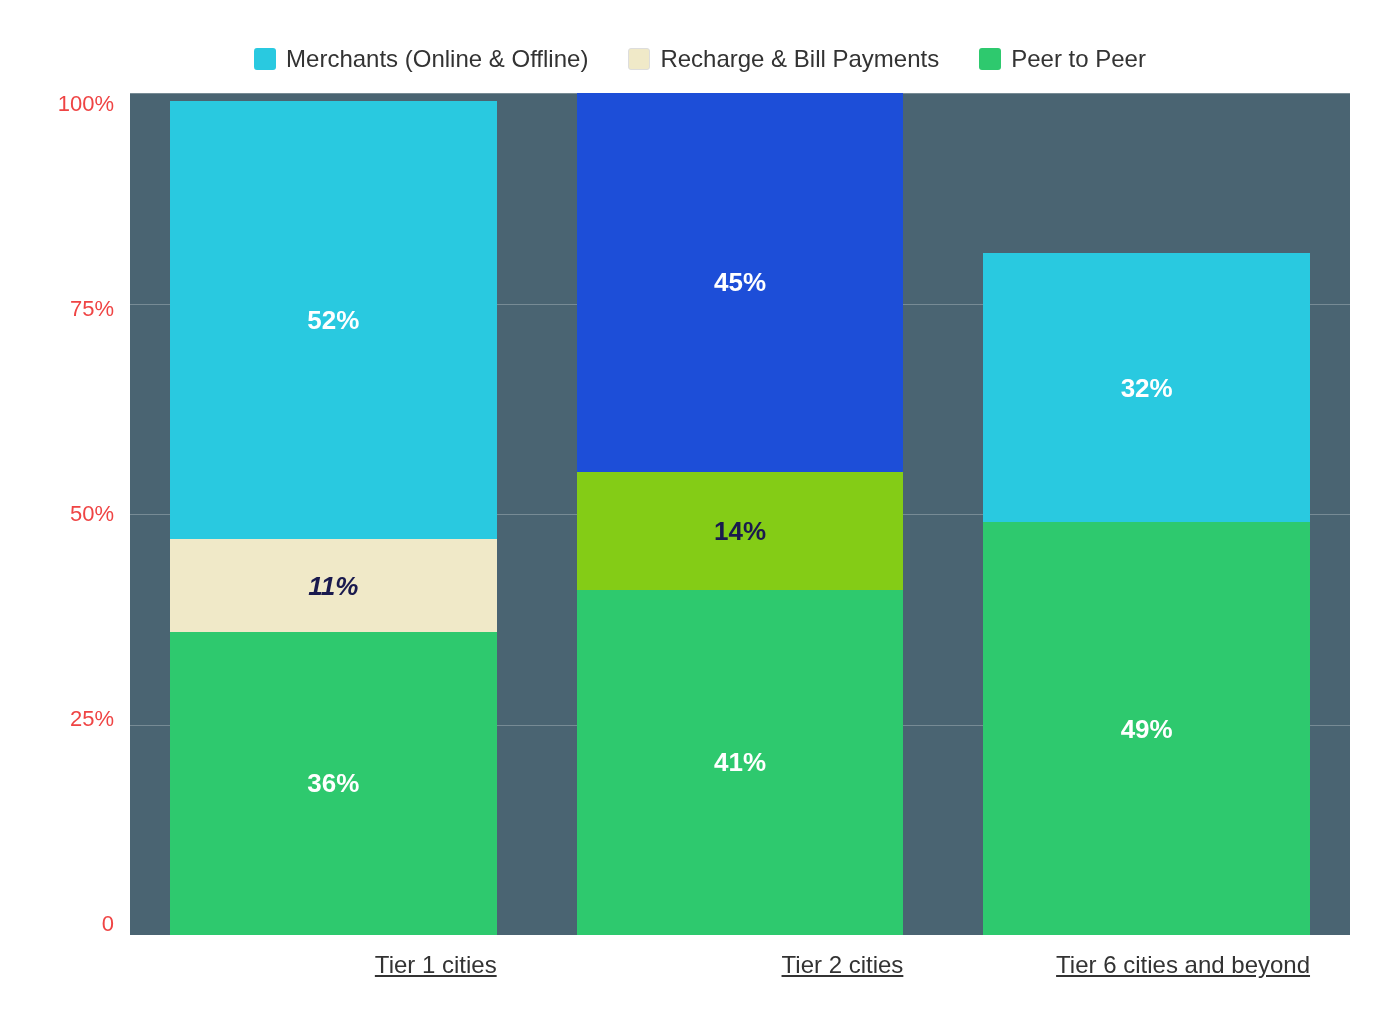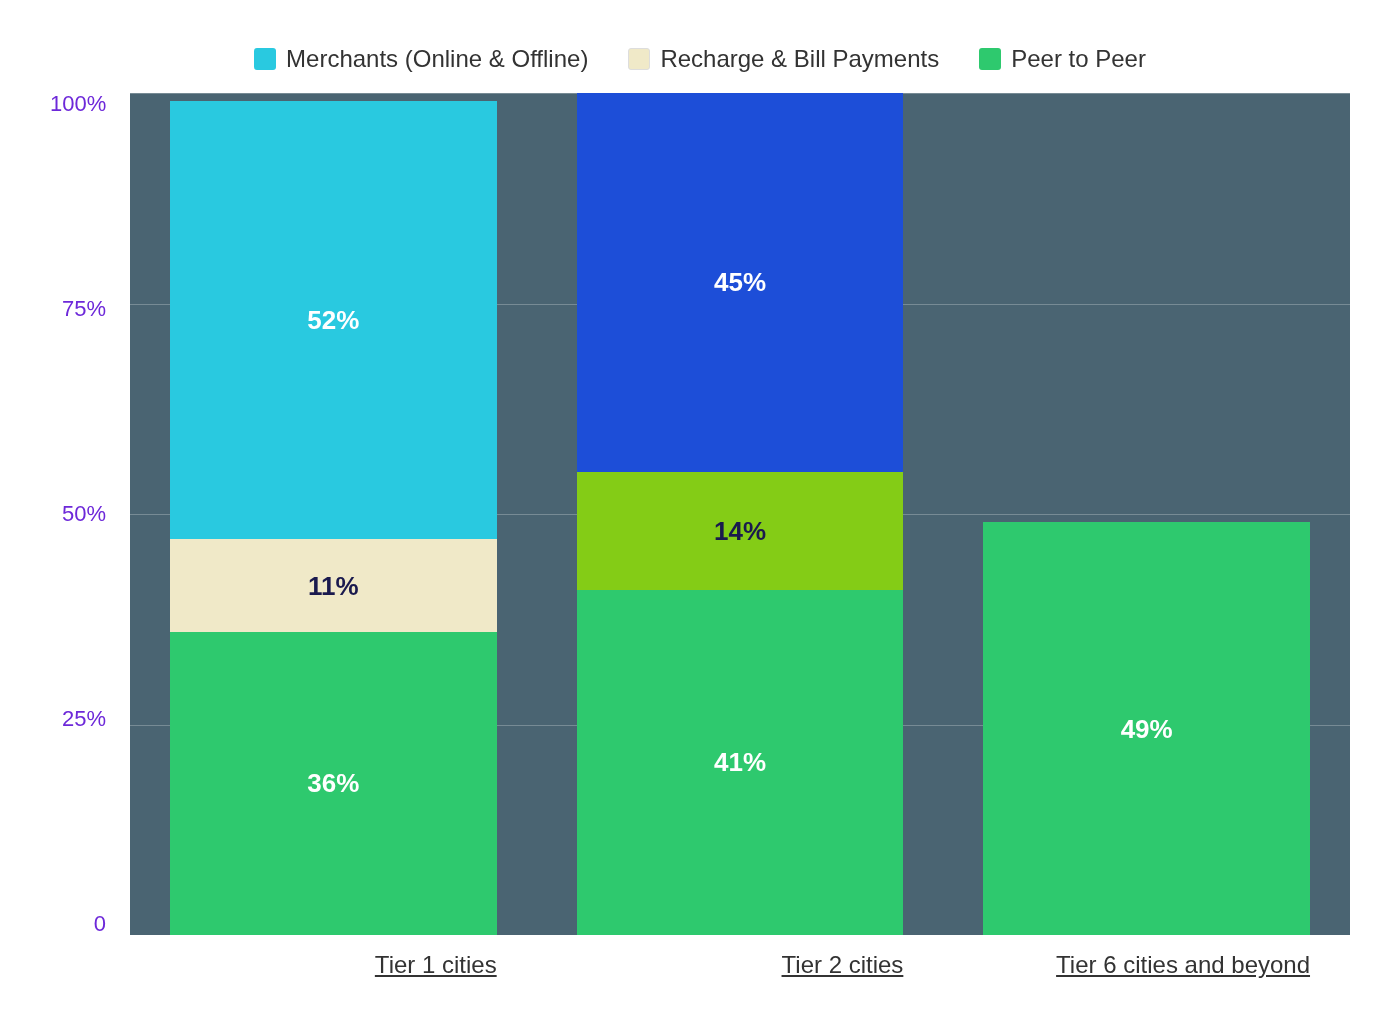--- a/index.html
+++ b/index.html
@@ -51,23 +51,23 @@
       width: 80px;
       flex-shrink: 0;
       display: flex;
       flex-direction: column;
       justify-content: space-between;
       padding-bottom: 60px;
       padding-top: 0px;
     }
     .y-tick {
       font-size: 22px;
-      color: #6d28d9;
+      color: #ef4444;
       text-align: right;
-      padding-right: 24px;
+      padding-right: 16px;
       line-height: 1;
     }
     .bars-area {
       flex: 1;
       position: relative;
       display: flex;
       flex-direction: column;
     }
     .grid-and-bars {
       flex: 1;
@@ -190,21 +190,21 @@
 
         <div class="bars-row">
 
           <div class="bar-group">
             <div class="bar-stack" style="height:99%;">
 
               <div class="bar-segment" style="height:36.36%; background:#2ec96e;">
                 <span class="bar-label">36%</span>
               </div>
 
-              <div class="bar-segment" style="height:11.11%; background:#f0e9c8;">
+              <div class="bar-segment" style="height:11.11%; background:#f0e9c8;font-style:italic;">
                 <span class="bar-label dark">11%</span>
               </div>
 
               <div class="bar-segment" style="height:52.53%; background:#29c9e0;">
                 <span class="bar-label">52%</span>
               </div>
             </div>
           </div>
 
           <div class="bar-group">
@@ -225,20 +225,23 @@
           </div>
 
           <div class="bar-group">
             <div class="bar-stack" style="height:100%;">
 
               <div class="bar-segment" style="height:49%; background:#2ec96e;">
                 <span class="bar-label">49%</span>
               </div>
 
 
+              <div class="bar-segment" style="height:32%; background:#29c9e0;">
+                <span class="bar-label">32%</span>
+              </div>
             </div>
           </div>
 
         </div>
       </div>
 
       <div class="x-axis">
         <div class="x-label">Tier 1 cities</div>
         <div class="x-label">Tier 2 cities</div>
         <div class="x-label">Tier 6 cities and beyond</div>

